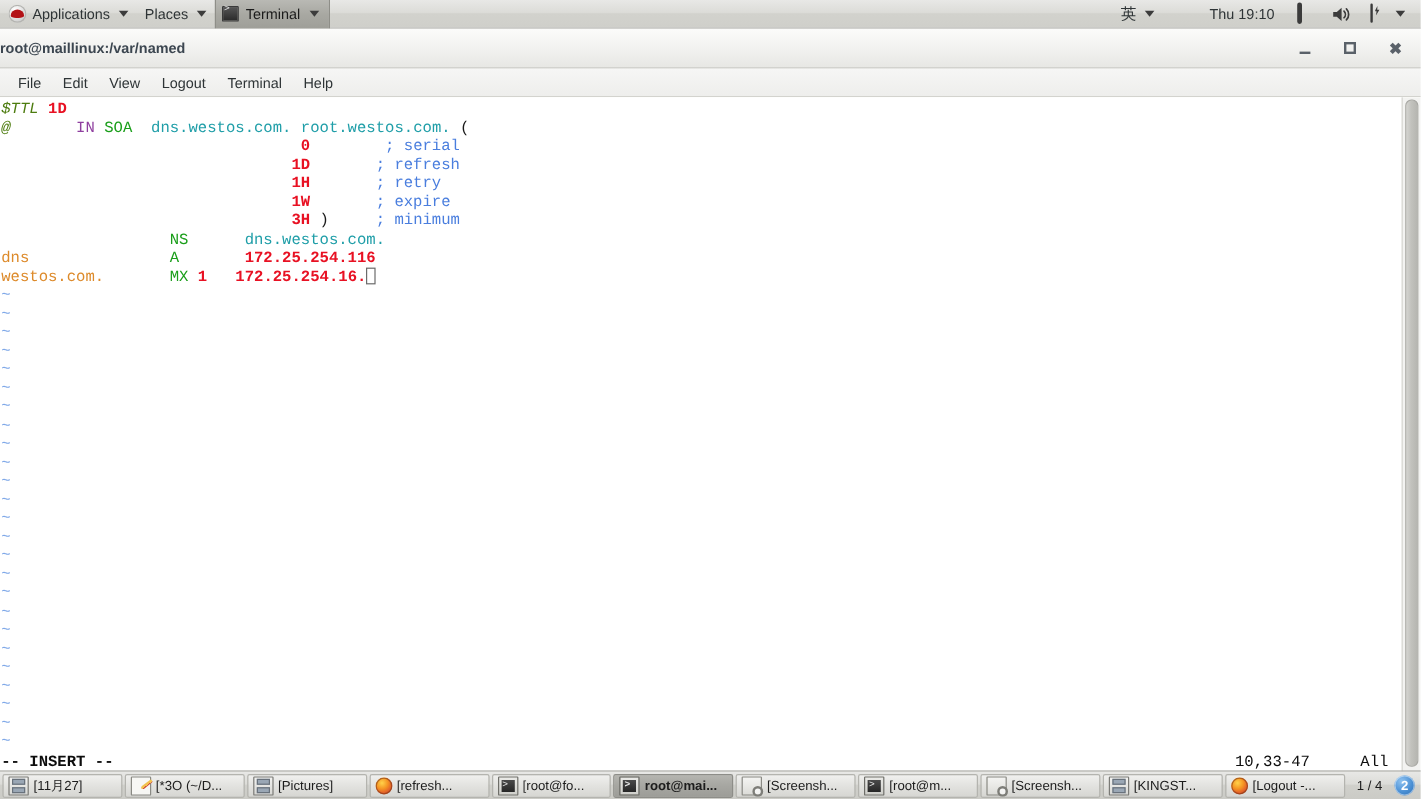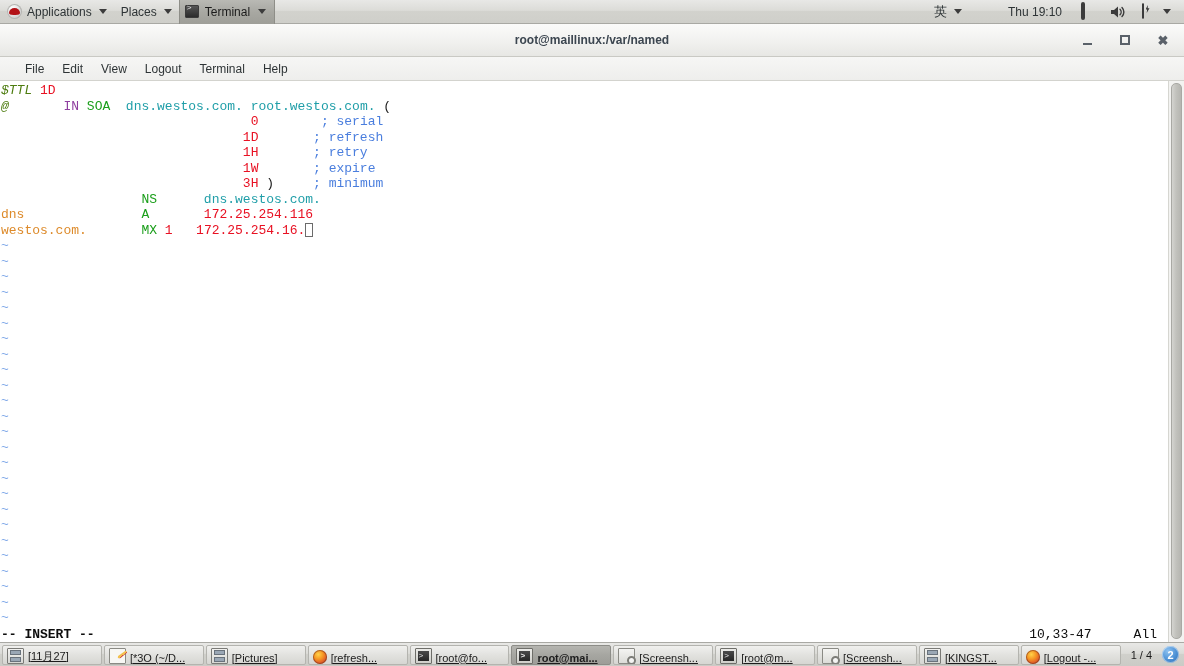--- a/index.html
+++ b/index.html
@@ -128,21 +128,21 @@
     height: 618px;
     background: #ffffff;
   }
   .title-bar {
     position: relative;
     height: 32px;
     background: linear-gradient(to bottom, #fbfbfa 0%, #f1f1ef 55%, #e7e7e4 100%);
     border-bottom: 1px solid #c9c9c4;
     display: flex;
     align-items: center;
-    justify-content: center;
+    justify-content: flex-start;
   }
   .title-text {
     font-size: 12px;
     font-weight: bold;
     color: #3c4650;
   }
   .win-buttons {
     position: absolute;
     right: 6px; top: 0;
     height: 32px;
@@ -173,21 +173,21 @@
     display: block;
   }
   .btn-close { font-size: 13px; font-weight: bold; color: #5a6169; }
 
   .menu-bar {
     height: 23px;
     background: linear-gradient(to bottom, #f6f6f5 0%, #eeeeec 100%);
     border-bottom: 1px solid #d3d3ce;
     display: flex;
     align-items: center;
-    padding-left: 16px;
+    padding-left: 6px;
     font-size: 12px;
     color: #2e3436;
   }
   .menu-bar .mb-item {
     padding: 2px 9px;
     white-space: nowrap;
   }
 
   
   .term-body {
@@ -205,21 +205,21 @@
     font-size: 13px;
     line-height: 15.5px;
     white-space: pre;
     color: #1a1a1a;
   }
   .line { height: 15.5px; }
   .c-preproc { color: #4d7c0f; font-style: italic; }
   .c-keyword { color: #8f3f9f; }
   .c-type    { color: #1a9e1a; }
   .c-string  { color: #1f9ea8; }
-  .c-number  { color: #e81123; }
+  .c-number  { color: #e81123; font-weight: bold; }
   .c-comment { color: #4a7ede; }
   .c-ident   { color: #dd8a2a; }
   .c-plain   { color: #1a1a1a; }
   .c-tilde   { color: #7fa8e8; }
   .cursor {
     display: inline-block;
     width: 8px;
     height: 14px;
     border: 1px solid #6b6b6b;
     box-sizing: border-box;
@@ -282,32 +282,31 @@
     align-items: center;
     box-sizing: border-box;
     padding: 0 2px;
     gap: 2px;
   }
   .task-btn {
     flex: 1 1 0;
     min-width: 0;
     height: 20px;
     display: flex;
-    align-items: flex-end;
+    align-items: center;
     gap: 4px;
     padding: 0 4px;
     font-size: 11px;
     color: #1c1c1c;
     background: linear-gradient(to bottom, #f0f0ee 0%, #e2e2df 50%, #d6d6d2 100%);
     border: 1px solid #b4b4af;
     border-radius: 2px;
     box-sizing: border-box;
     white-space: nowrap;
     overflow: hidden;
-    text-decoration: underline;
   }
   .task-btn.active {
     background: linear-gradient(to bottom, #b5b5b0 0%, #a6a6a1 50%, #9d9d98 100%);
     border-color: #8d8d88;
     font-weight: bold;
   }
   .task-label { overflow: hidden; text-overflow: clip; }
   .ti { width: 15px; height: 14px; flex: 0 0 auto; position: relative; }
   .ti-drawer {
     background: linear-gradient(to bottom, #f2f2f0 0%, #d8d8d4 100%);

